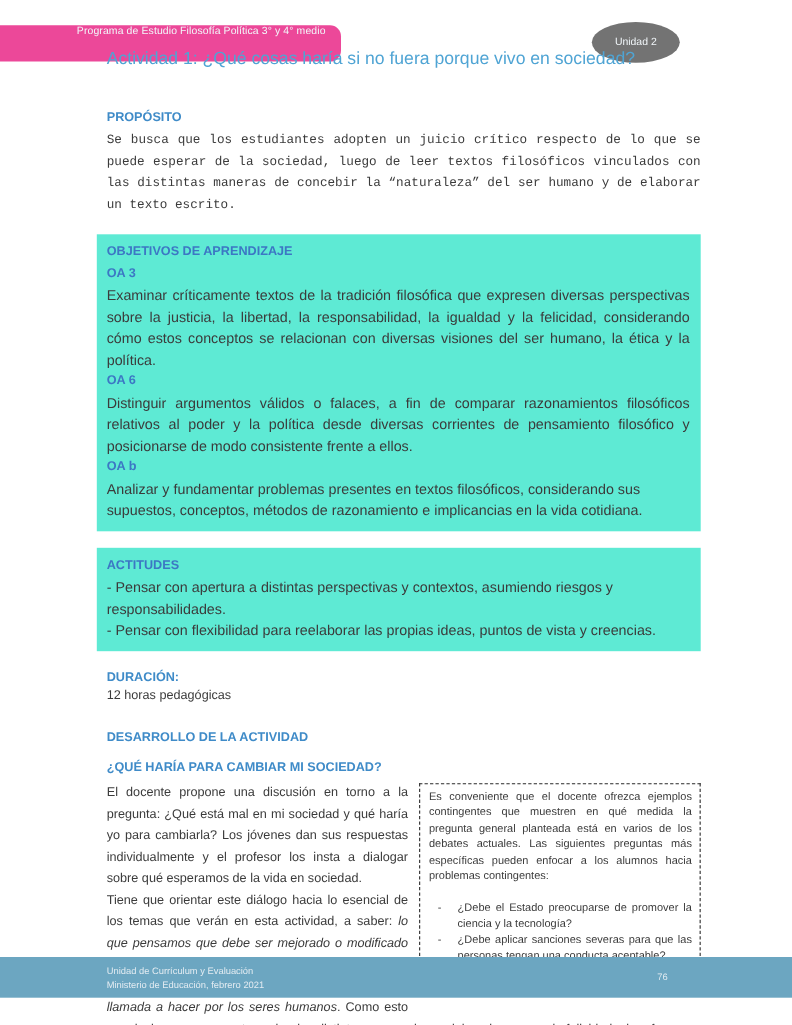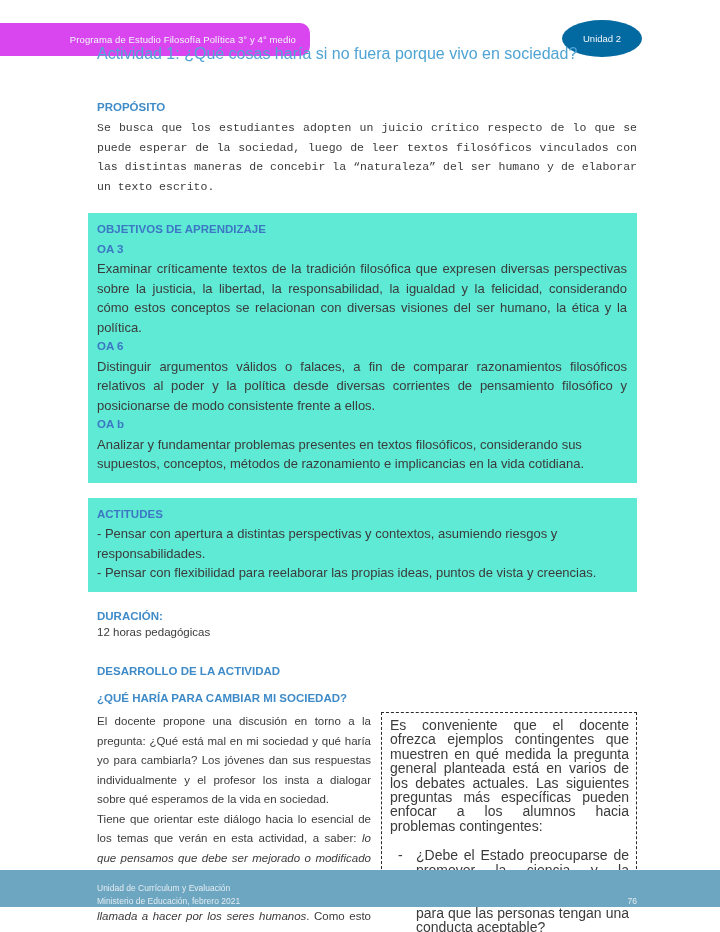--- a/index.html
+++ b/index.html
@@ -5,28 +5,28 @@
   * { margin:0; padding:0; box-sizing:border-box; }
   html,body { background:#ffffff; }
   body { font-family:"Liberation Sans", sans-serif; }
   .page {
     position:relative; width:720px; height:932px; background:#ffffff;
     overflow:hidden; margin:0 auto;
   }
   
   .top-bar {
     position:absolute; top:23px; left:0; width:310px; height:33px;
-    background:#d946ef; border-radius:0 10px 10px 0;
-    display:flex; align-items:center; justify-content:flex-end;
+    background:#ec4899; border-radius:0 10px 10px 0;
+    display:flex; justify-content:flex-end;
     padding-right:14px;
   }
   .top-bar span { color:#f2f7fa; font-size:9.5px; letter-spacing:.1px; }
   .unit-badge {
-    position:absolute; top:20px; left:562px; width:80px; height:37px;
-    background:#0369a1; border-radius:50%;
+    position:absolute; top:20px; left:538px; width:80px; height:37px;
+    background:#737373; border-radius:50%;
     display:flex; align-items:center; justify-content:center;
   }
   .unit-badge span { color:#f2f7fa; font-size:9.5px; }
   
   .content { position:absolute; left:97px; width:540px; top:0; }
   .title {
     margin-top:44px; font-size:16px; font-weight:400; color:#4FA4D4;
     line-height:20px;
   }
   .sec-heading {
@@ -51,35 +51,35 @@
   
   .mt-duracion { margin-top:17px; }
   .mt-desarrollo { margin-top:22px; }
   .mt-seccion { margin-top:13px; }
   
   .flow { margin-top:7px; }
   .flow::after { content:""; display:block; clear:both; }
   .dashed-note {
     float:right; width:256px; height:167px; margin-left:10px; margin-bottom:44px;
     border:1.5px dashed #2a2a2a; padding:5px 7px 5px 8px;
-    font-size:14px; color:#3B3B3B; line-height:14.4px;
+    font-size:10px; color:#3B3B3B; line-height:14.4px;
   }
   .dashed-note p { text-align:justify; }
   .dashed-note ul { list-style:none; margin-top:15px; }
   .dashed-note li {
     position:relative; padding-left:26px; text-align:justify;
   }
   .dashed-note li::before {
     content:"-"; position:absolute; left:8px; top:0;
   }
   
   .footer {
     position:absolute; top:870px; left:0; width:720px; height:37px;
-    background:#6CA6C1; display:flex; align-items:flex-end;
-    justify-content:space-between; padding:0 83px 0 97px;
+    background:#6CA6C1; display:flex; align-items:center;
+    justify-content:space-between; padding:0 113px 0 97px;
   }
   .footer .lines { display:flex; flex-direction:column; }
   .footer span { color:#E3ECF2; font-size:8.5px; line-height:12.5px; }
 </style>
 </head>
 <body>
 
 <div class="page">
 
   <div class="top-bar">

